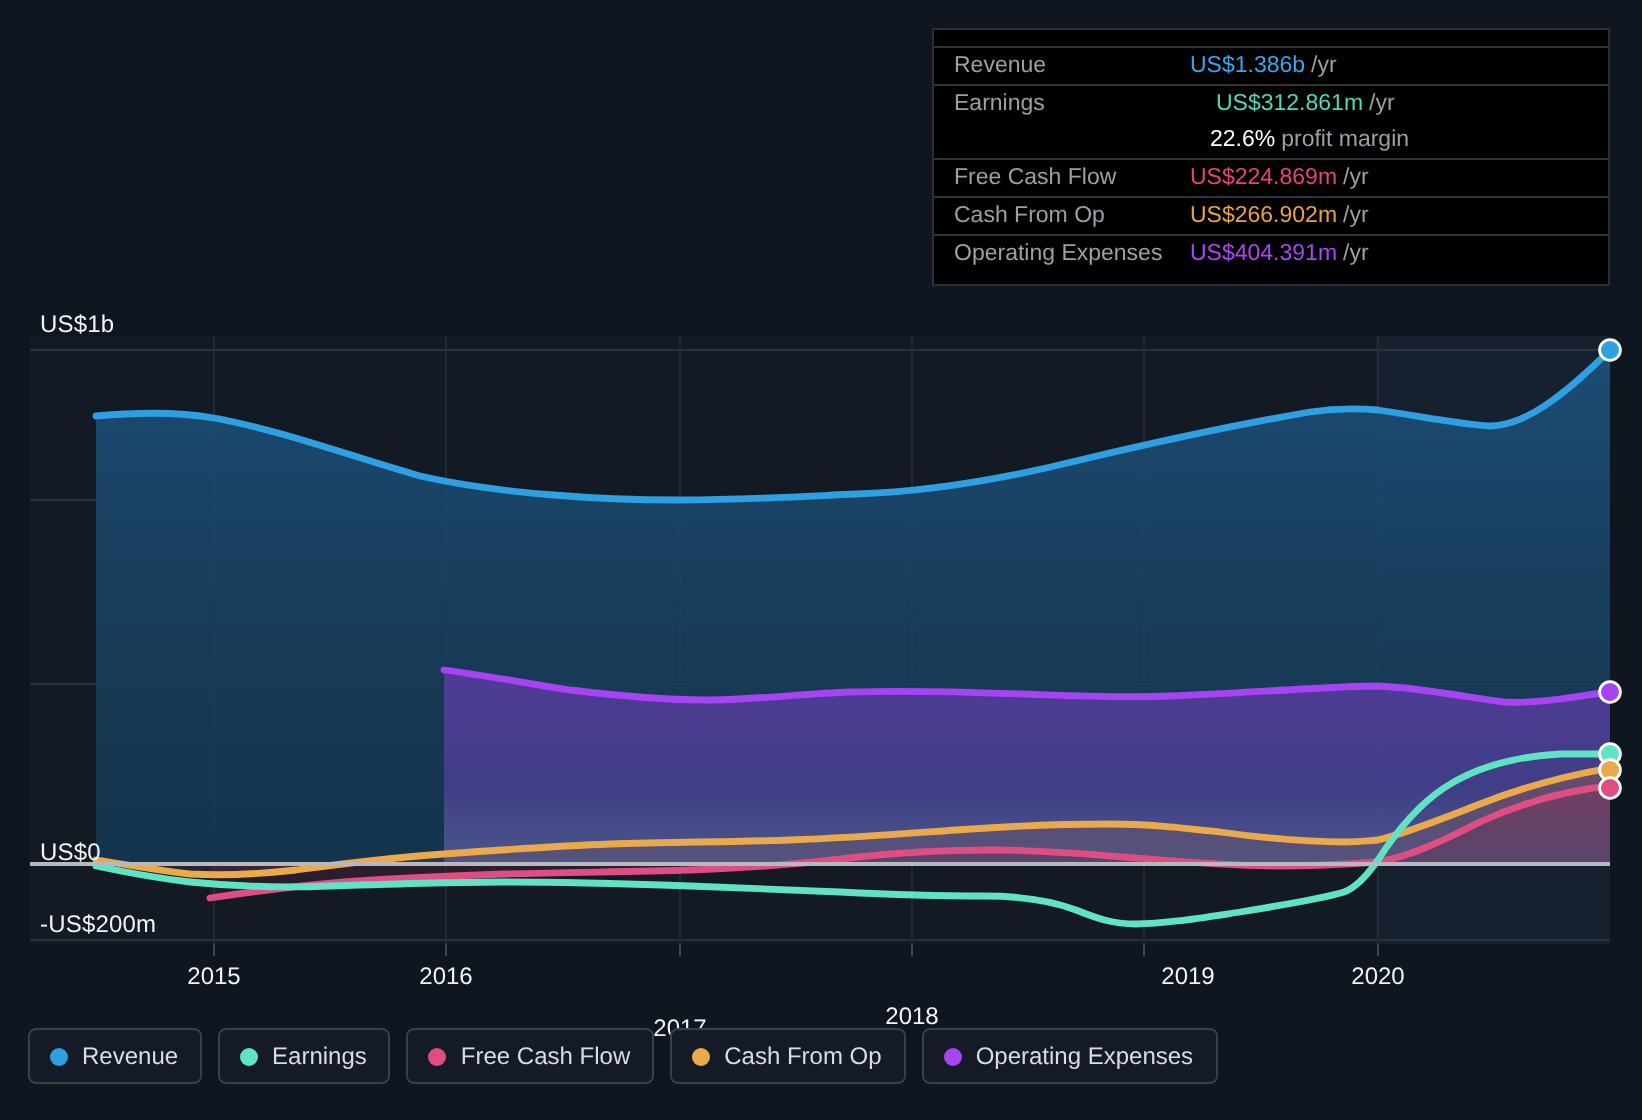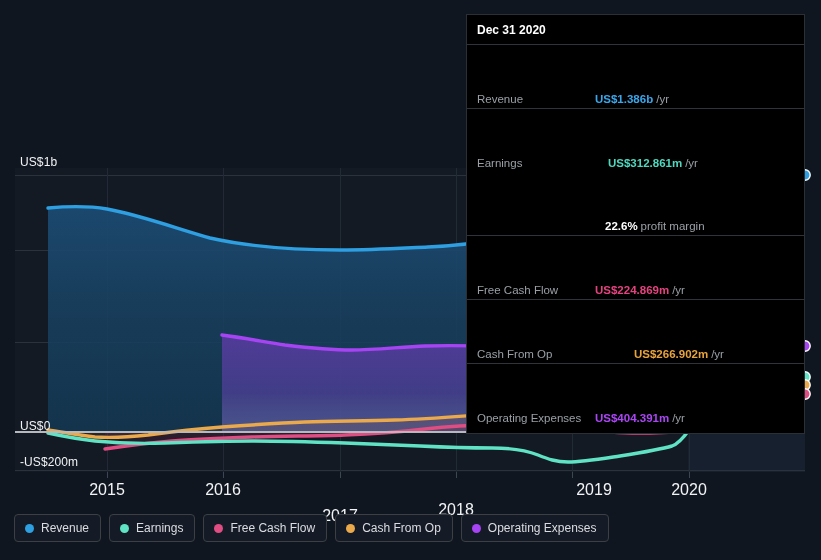--- a/index.html
+++ b/index.html
@@ -33,21 +33,21 @@
     position: absolute;
     font-size: 12px;
     color: #f1f3f4;
     letter-spacing: .1px;
     white-space: nowrap;
   }
 
   
   .x-label {
     position: absolute;
-    font-size: 16px;
+    font-size: 12px;
     color: #f1f3f4;
     transform: translateX(-50%);
     white-space: nowrap;
   }
 
   
   #tooltip {
     position: absolute;
     left: 466px;
     top: 14px;
@@ -74,29 +74,28 @@
   .tt-row.no-rule { border-top: none; padding-left: 20px; }
   .tt-label {
     width: 118px;
     flex: 0 0 118px;
     font-size: 11.5px;
     color: #9aa0a6;
     white-space: nowrap;
   }
   .tt-value {
     font-size: 11.5px;
-    font-weight: bold;
+    font-weight: normal;
     white-space: nowrap;
   }
   .tt-unit {
     font-size: 11.5px;
     color: #9aa0a6;
     font-weight: normal;
     margin-left: 3px;
-    margin-top: 45px;
   }
 
   
   #legend {
     position: absolute;
     left: 14px;
     top: 514px;
     display: flex;
     gap: 8px;
   }
@@ -319,21 +318,20 @@
   <div class="y-label" style="left:20px; top:455px;">-US$200m</div>
 
   <div class="x-label" style="left:107px; top:481px;">2015</div>
   <div class="x-label" style="left:223px; top:481px;">2016</div>
   <div class="x-label" style="left:340px; top:507px;">2017</div>
   <div class="x-label" style="left:456px; top:481px;margin-top:20px;">2018</div>
   <div class="x-label" style="left:572px; top:481px;margin-left:22px;">2019</div>
   <div class="x-label" style="left:689px; top:481px;">2020</div>
 
   <div id="tooltip">
-    <div class="tt-date">Dec 31 2020</div>
 
     <div class="tt-row">
       <span class="tt-label">Revenue</span>
       <span class="tt-value" style="color:#3aa7ec;">US$1.386b</span>
       <span class="tt-unit">/yr</span>
     </div>
 
     <div class="tt-row">
       <span class="tt-label">Earnings</span>
       <span class="tt-value" style="color:#4fd8bd;padding-left:13px;">US$312.861m</span>
@@ -347,21 +345,21 @@
     </div>
 
     <div class="tt-row">
       <span class="tt-label">Free Cash Flow</span>
       <span class="tt-value" style="color:#e4437f;">US$224.869m</span>
       <span class="tt-unit">/yr</span>
     </div>
 
     <div class="tt-row">
       <span class="tt-label">Cash From Op</span>
-      <span class="tt-value" style="color:#e8a33d;margin-left:39px;">US$266.902m</span>
+      <span class="tt-value" style="color:#e8a33d;">US$266.902m</span>
       <span class="tt-unit">/yr</span>
     </div>
 
     <div class="tt-row">
       <span class="tt-label">Operating Expenses</span>
       <span class="tt-value" style="color:#ab46f5;">US$404.391m</span>
       <span class="tt-unit">/yr</span>
     </div>
   </div>
 

